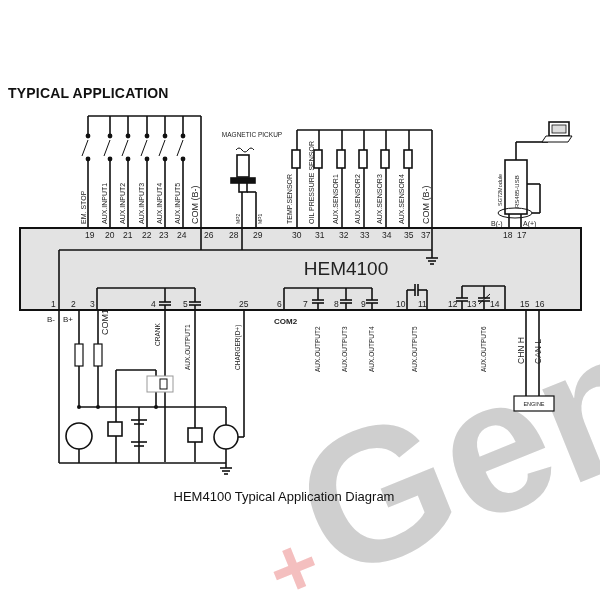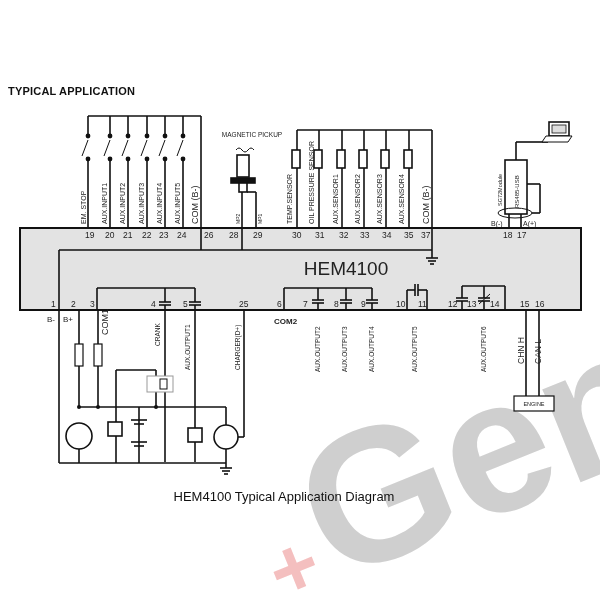--- a/index.html
+++ b/index.html
@@ -1,17 +1,17 @@
 <!DOCTYPE html>
 <html><head>
 <meta charset="utf-8">
 <style>
   html, body { margin: 0; padding: 0; background: #ffffff; }
   body { width: 600px; height: 600px; position: relative; overflow: hidden; font-family: "Liberation Sans", sans-serif; }
-  .heading { position: absolute; left: 8px; top: 85px; font-size: 11px; font-weight: bold; color: #111; letter-spacing: 0.2px; }
+  .heading { position: absolute; left: 8px; top: 85px; font-size: 14px; font-weight: bold; color: #111; letter-spacing: 0.2px; }
   .caption { position: absolute; left: 0; width: 488px; top: 489px; text-align: center; font-size: 13px; color: #111; padding-left: 80px; box-sizing: border-box; }
   svg { position: absolute; left: 0; top: 0; }
   .wm { position: absolute; font-family: "Liberation Sans", sans-serif; font-weight: bold; }
   .t { font-family: "Liberation Sans", sans-serif; fill: #222; }
 </style>
 </head>
 <body>
 
 <div class="wm" style="left:0;top:0;width:600px;height:600px;">
   <svg width="600" height="600">

